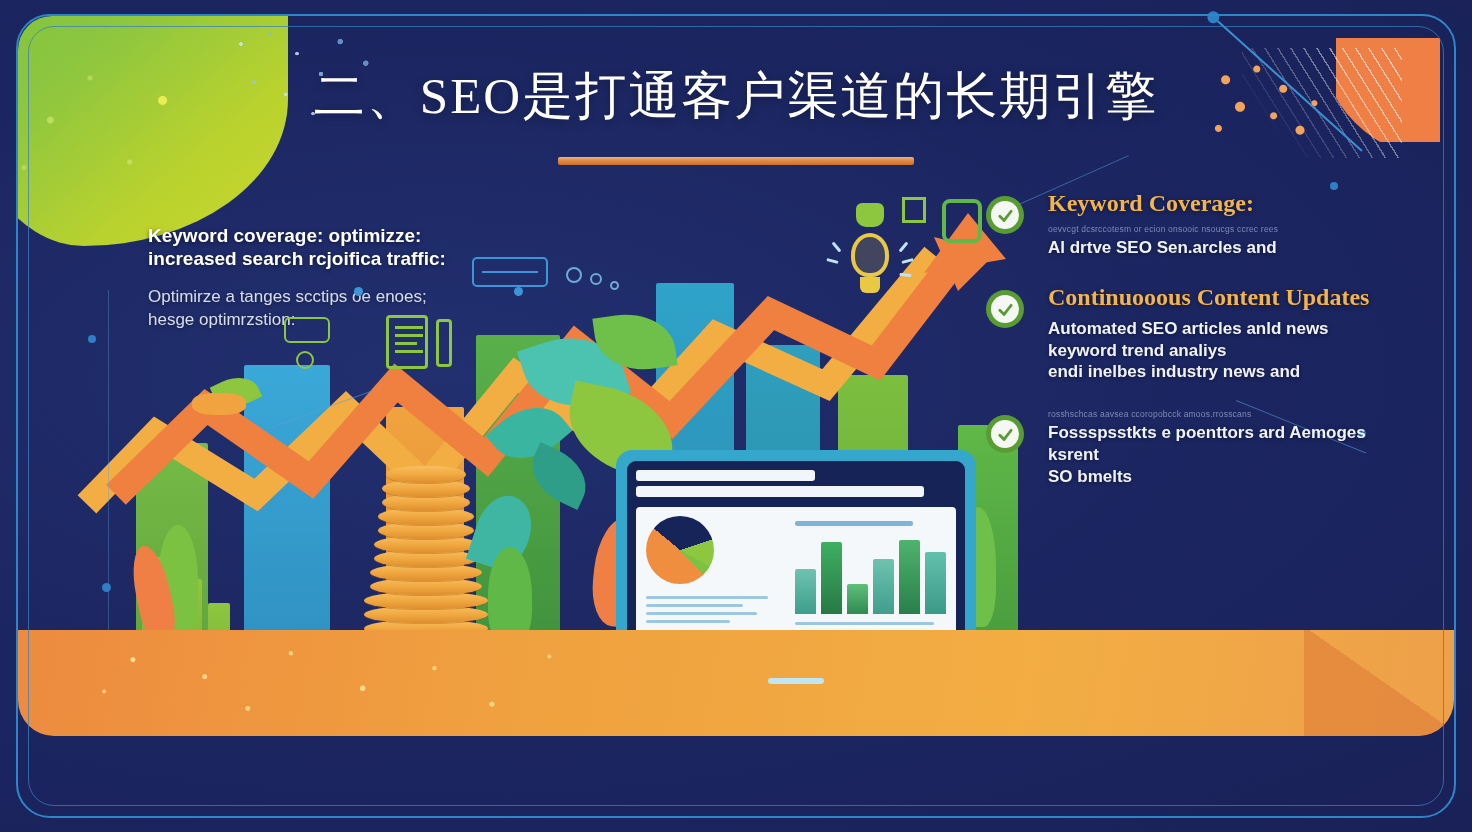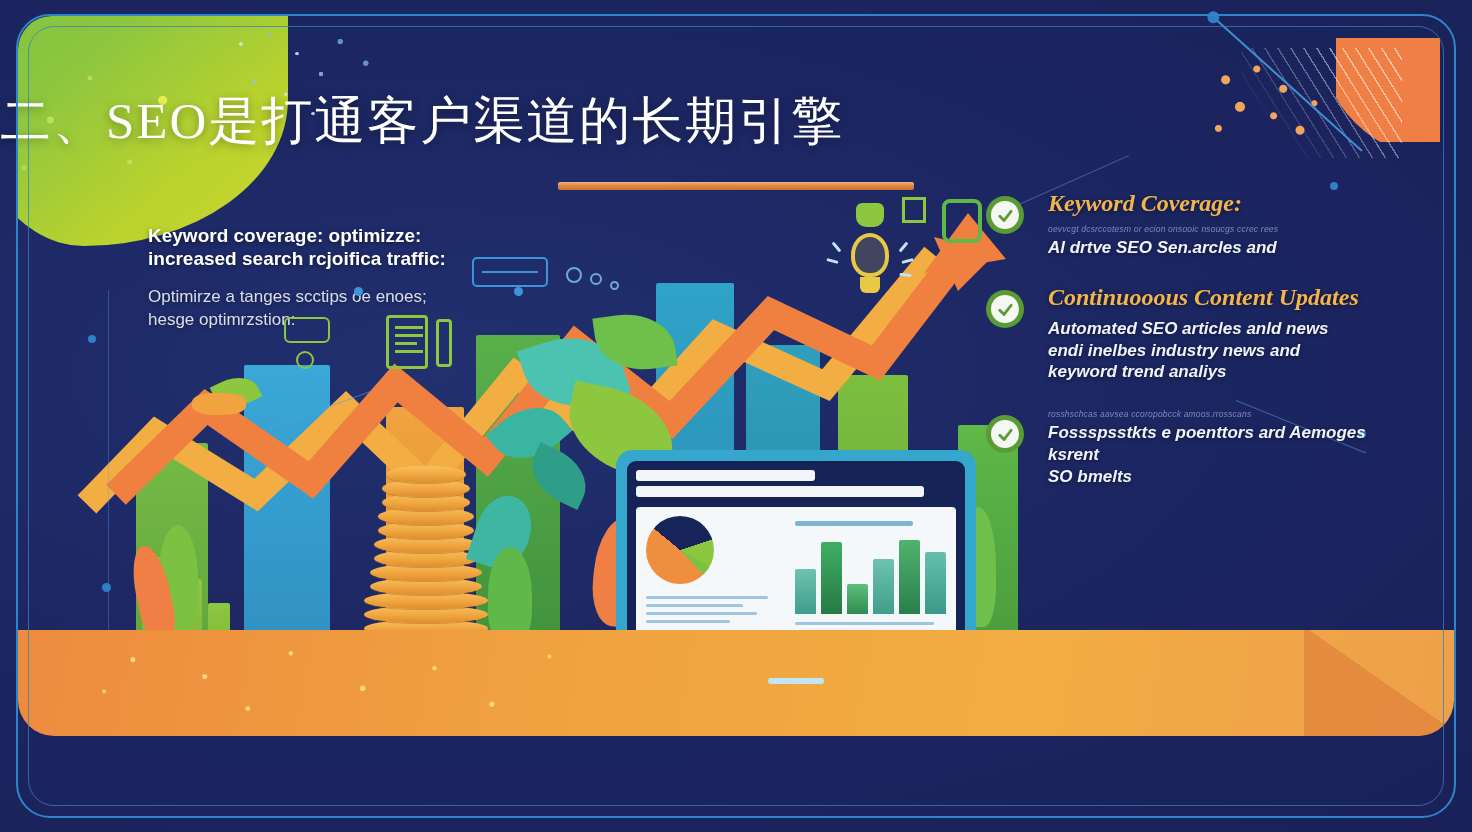--- a/index.html
+++ b/index.html
@@ -121,21 +121,21 @@
       radial-gradient(circle at 16% 74%, rgba(255,222,140,.8) 0 2px, transparent 3px),
       radial-gradient(circle at 6% 58%, rgba(255,222,140,.7) 0 1.6px, transparent 2.4px);
   }
   .band-orange .tri{
     position:absolute; right:0; bottom:0; width:150px; height:100%;
     background:linear-gradient(215deg, transparent 0 48%, rgba(220,120,55,.55) 48% 100%);
     border-radius:0 0 36px 0;
   }
 
   
-  .title-wrap{ position:absolute; left:0; right:0; top:87px; text-align:left; }
+  .title-wrap{ position:absolute; left:0; right:0; top:62px; text-align:center; }
   .title{
     font-size:51px; color:#ffffff; letter-spacing:2px; font-weight:400;
     font-family:"Liberation Serif", serif;
     text-shadow:0 2px 10px rgba(0,0,0,.35);
   }
   .title-rule{
     margin:26px auto 0; width:356px; height:8px;
     background:linear-gradient(180deg,#f0b07a 0%,#e08a46 45%,#c9702f 100%);
     border-radius:2px;
   }
@@ -228,21 +228,21 @@
     background:#e9c844; border-radius:0 0 6px 6px;
   }
   .ray{ position:absolute; width:3px; height:12px; background:#bfe4f2; border-radius:2px; }
 
   
   .cdot{ position:absolute; width:9px; height:9px; border-radius:50%; background:#3d95d8; }
   .cline{ position:absolute; height:1.4px; background:rgba(90,160,220,.55); }
 
   
   .bullets{ position:absolute; left:986px; top:190px; width:400px; }
-  .bullet{ position:relative; padding-left:62px; margin-bottom:26px;font-style:italic; }
+  .bullet{ position:relative; padding-left:62px; margin-bottom:26px; }
   .check{
     position:absolute; left:0; top:6px; width:38px; height:38px; border-radius:50%;
     background:#5a9c34;
     display:flex; align-items:center; justify-content:center;
   }
   .check-in{
     width:28px; height:28px; border-radius:50%; background:#f4f7f2;
     display:flex; align-items:center; justify-content:center;
   }
   .check-in svg{ width:17px; height:17px; }
@@ -467,22 +467,22 @@
     <div class="bullet">
       <div class="check">
         <div class="check-in">
           <svg viewBox="0 0 24 24" fill="none" stroke="#5a9c34" stroke-width="4" stroke-linecap="round" stroke-linejoin="round">
             <polyline points="4,13 10,19 20,6"></polyline>
           </svg>
         </div>
       </div>
       <div class="b-title">Continuooous Content Updates</div>
       <div class="b-line">Automated SEO articles anld news</div>
+      <div class="b-line">keyword trend analiys</div>
       <div class="b-line">endi inelbes industry news and</div>
-      <div class="b-line">keyword trend analiys</div>
     </div>
 
     <div class="bullet">
       <div class="check">
         <div class="check-in">
           <svg viewBox="0 0 24 24" fill="none" stroke="#5a9c34" stroke-width="4" stroke-linecap="round" stroke-linejoin="round">
             <polyline points="4,13 10,19 20,6"></polyline>
           </svg>
         </div>
       </div>

